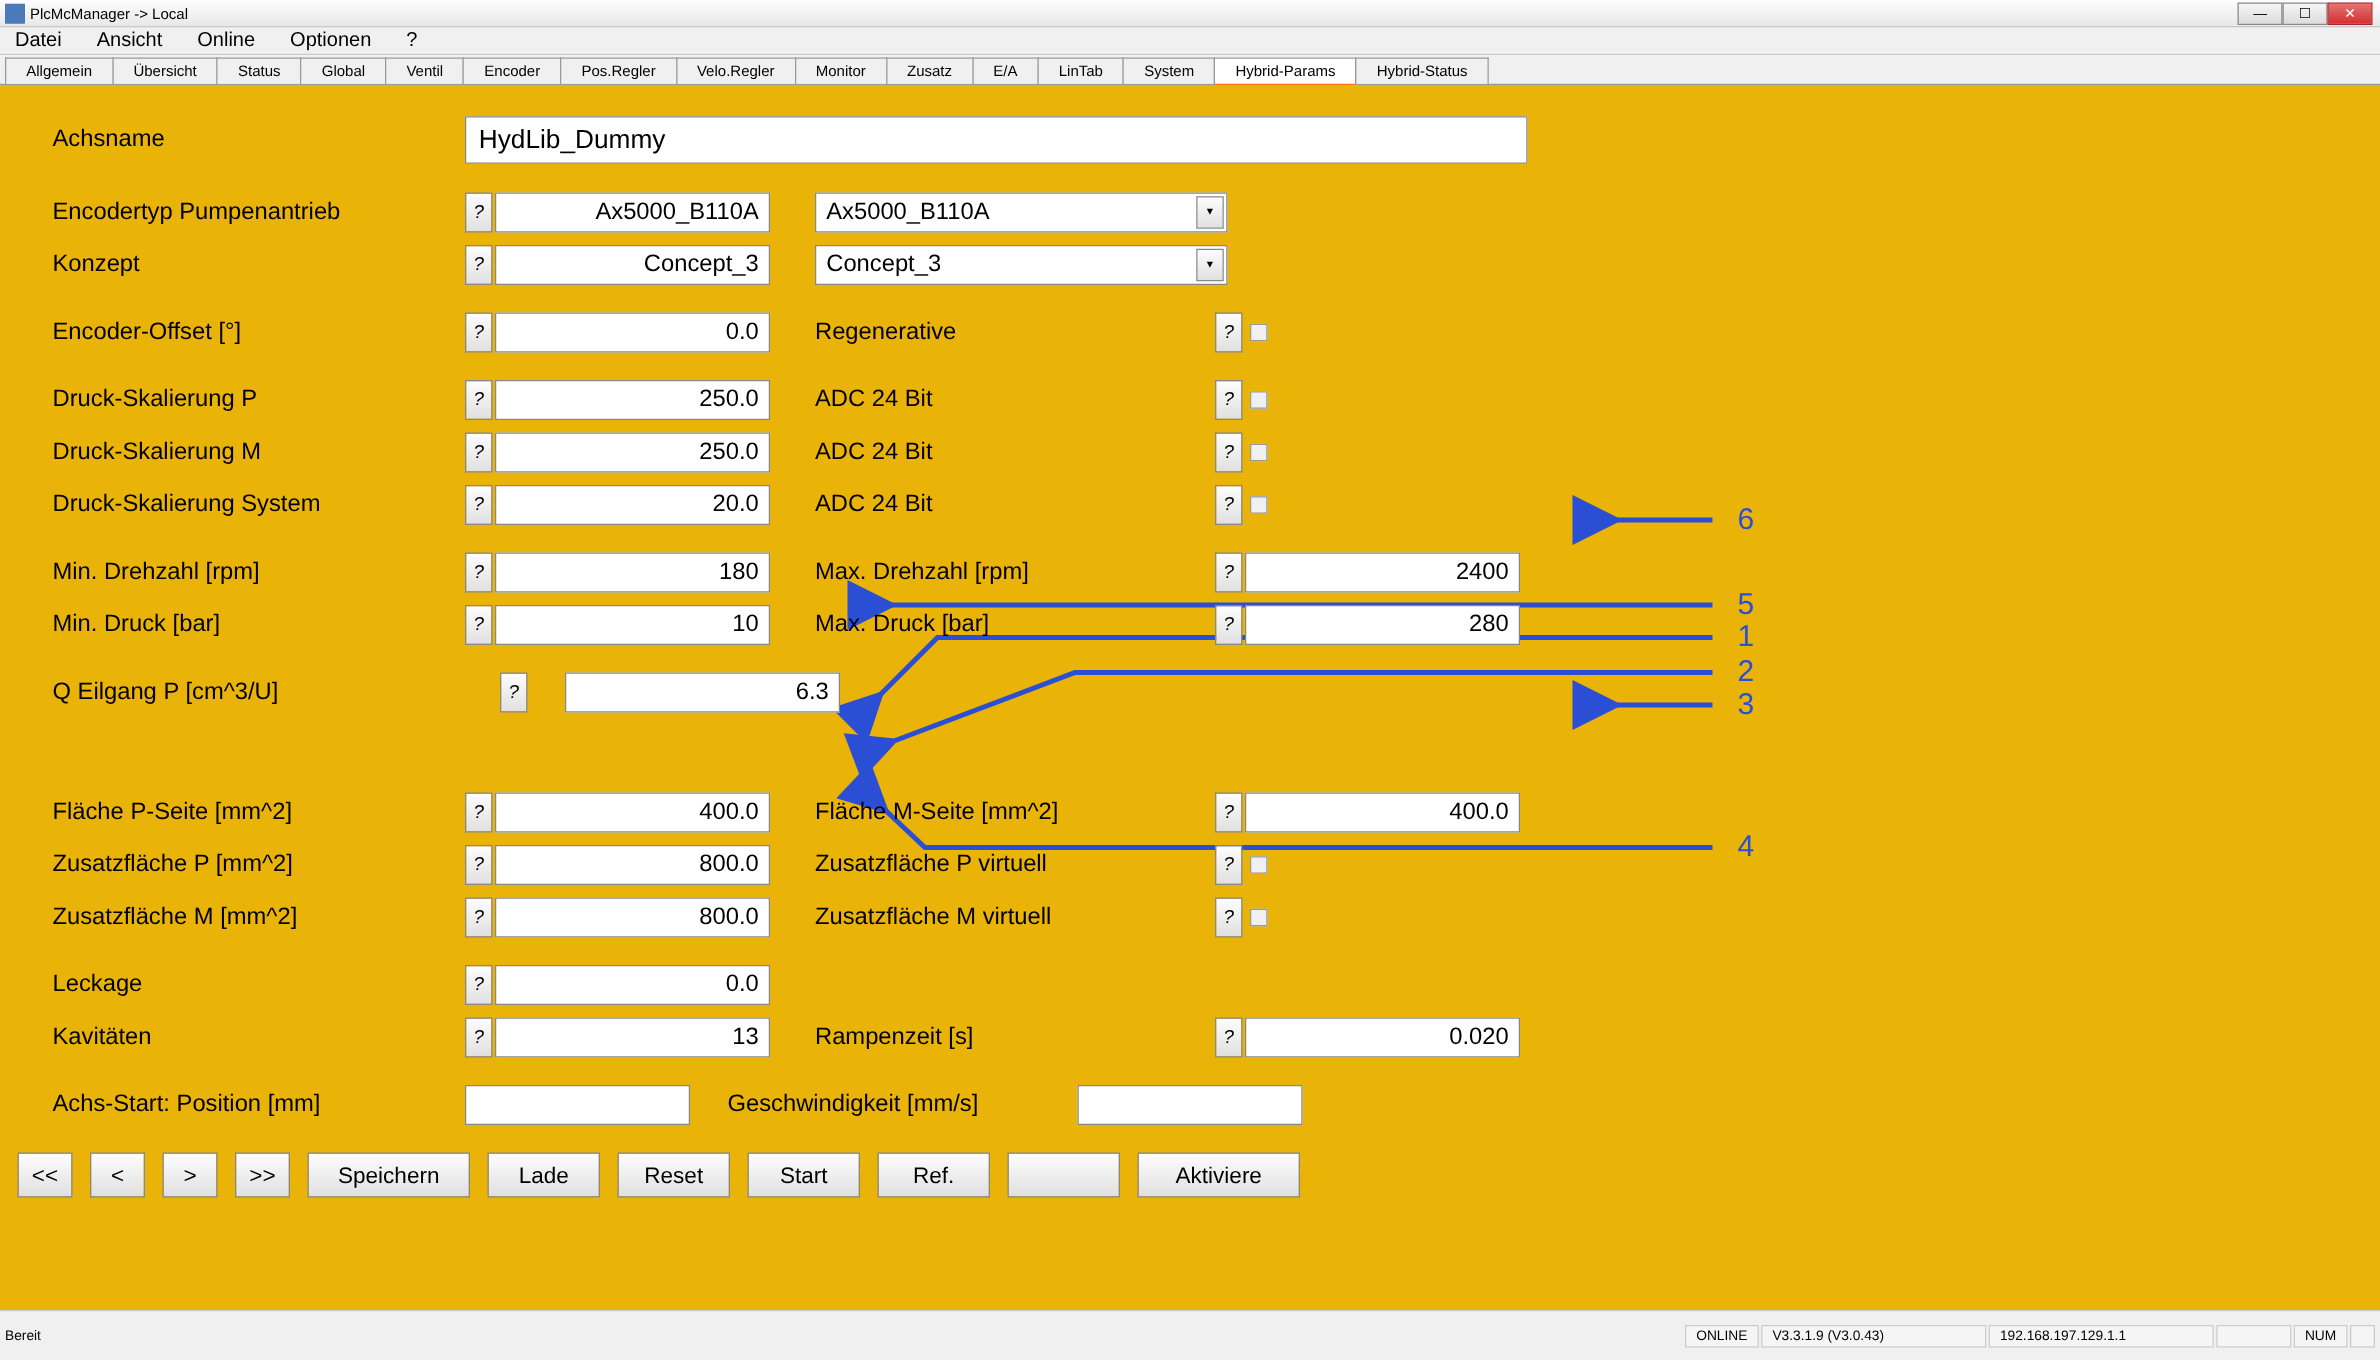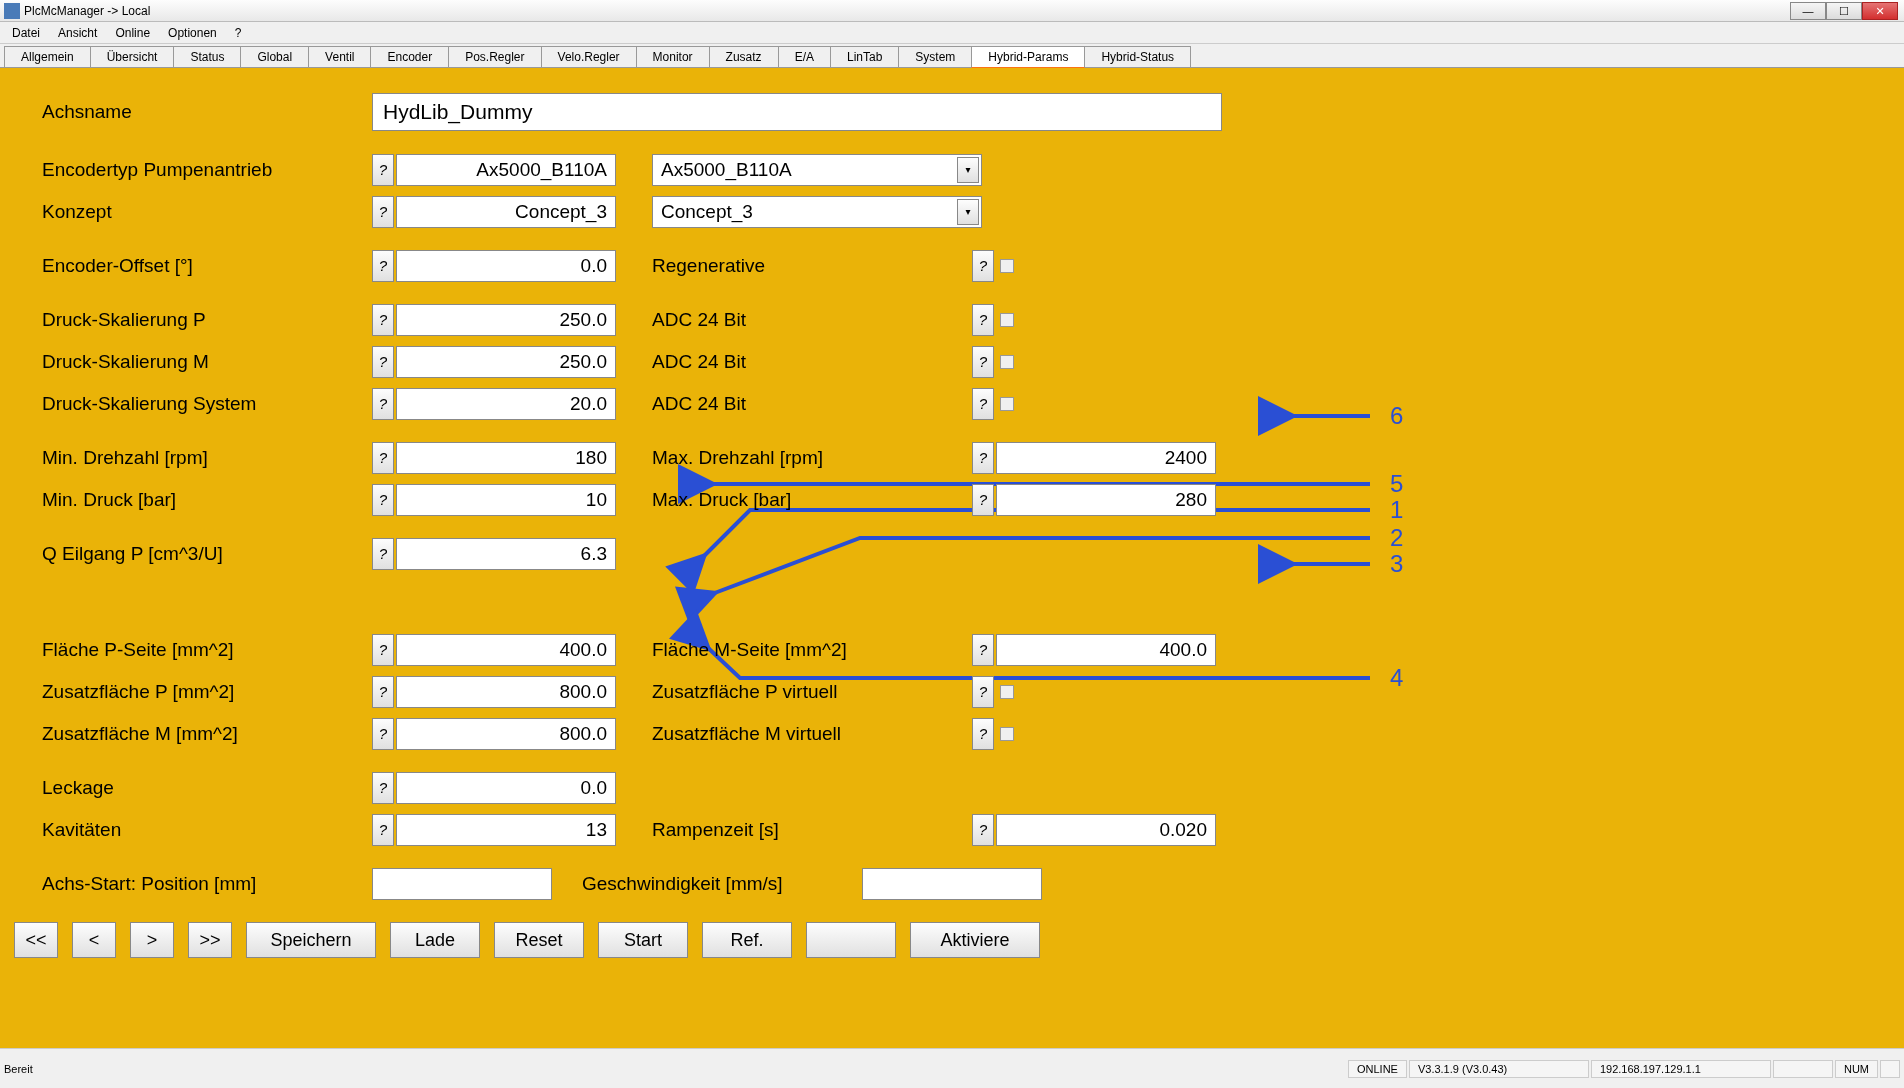--- a/index.html
+++ b/index.html
@@ -46,22 +46,22 @@
     cursor: pointer;
   }
   .win-btn.close { background: linear-gradient(#e57373,#d32f2f); color: #fff; border-color:#a22; }
   .menubar {
     height: 22px;
     background: #f0f0f0;
     border-bottom: 1px solid #ccc;
     display: flex;
     align-items: center;
     padding: 0 4px;
-    gap: 2px;
-    font-size: 12px;
+    gap: 12px;
+    font-size: 16px;
   }
   .menubar span { padding: 2px 8px; cursor: pointer; }
   .workarea {
     display: flex;
     height: calc(100% - 22px - 22px - 22px);
   }
   .sidepanel {
     width: 100px;
     background: #fff;
     border-right: 1px solid #ccc;
@@ -409,21 +409,21 @@
 
       <div class="row gap-below">
         <div class="label-col">Min. Druck [bar]</div>
         <div class="help-btn">?</div>
         <input class="val-input" value="10" style="">
         <div class="right-label">Max. Druck [bar]</div>
         <div class="help-btn">?</div>
         <input class="val-input" value="280" style="">
       </div>
 
-      <div class="row" style="margin-bottom:60px;">
+      <div class="row" style="margin-bottom:60px;gap:28px;">
         <div class="label-col">Q Eilgang P [cm^3/U]</div>
         <div class="help-btn">?</div>
         <input class="val-input" value="6.3" style="">
       </div>
 
       <div class="row">
         <div class="label-col">Fläche P-Seite [mm^2]</div>
         <div class="help-btn">?</div>
         <input class="val-input" value="400.0" style="">
         <div class="right-label">Fläche M-Seite [mm^2]</div>

